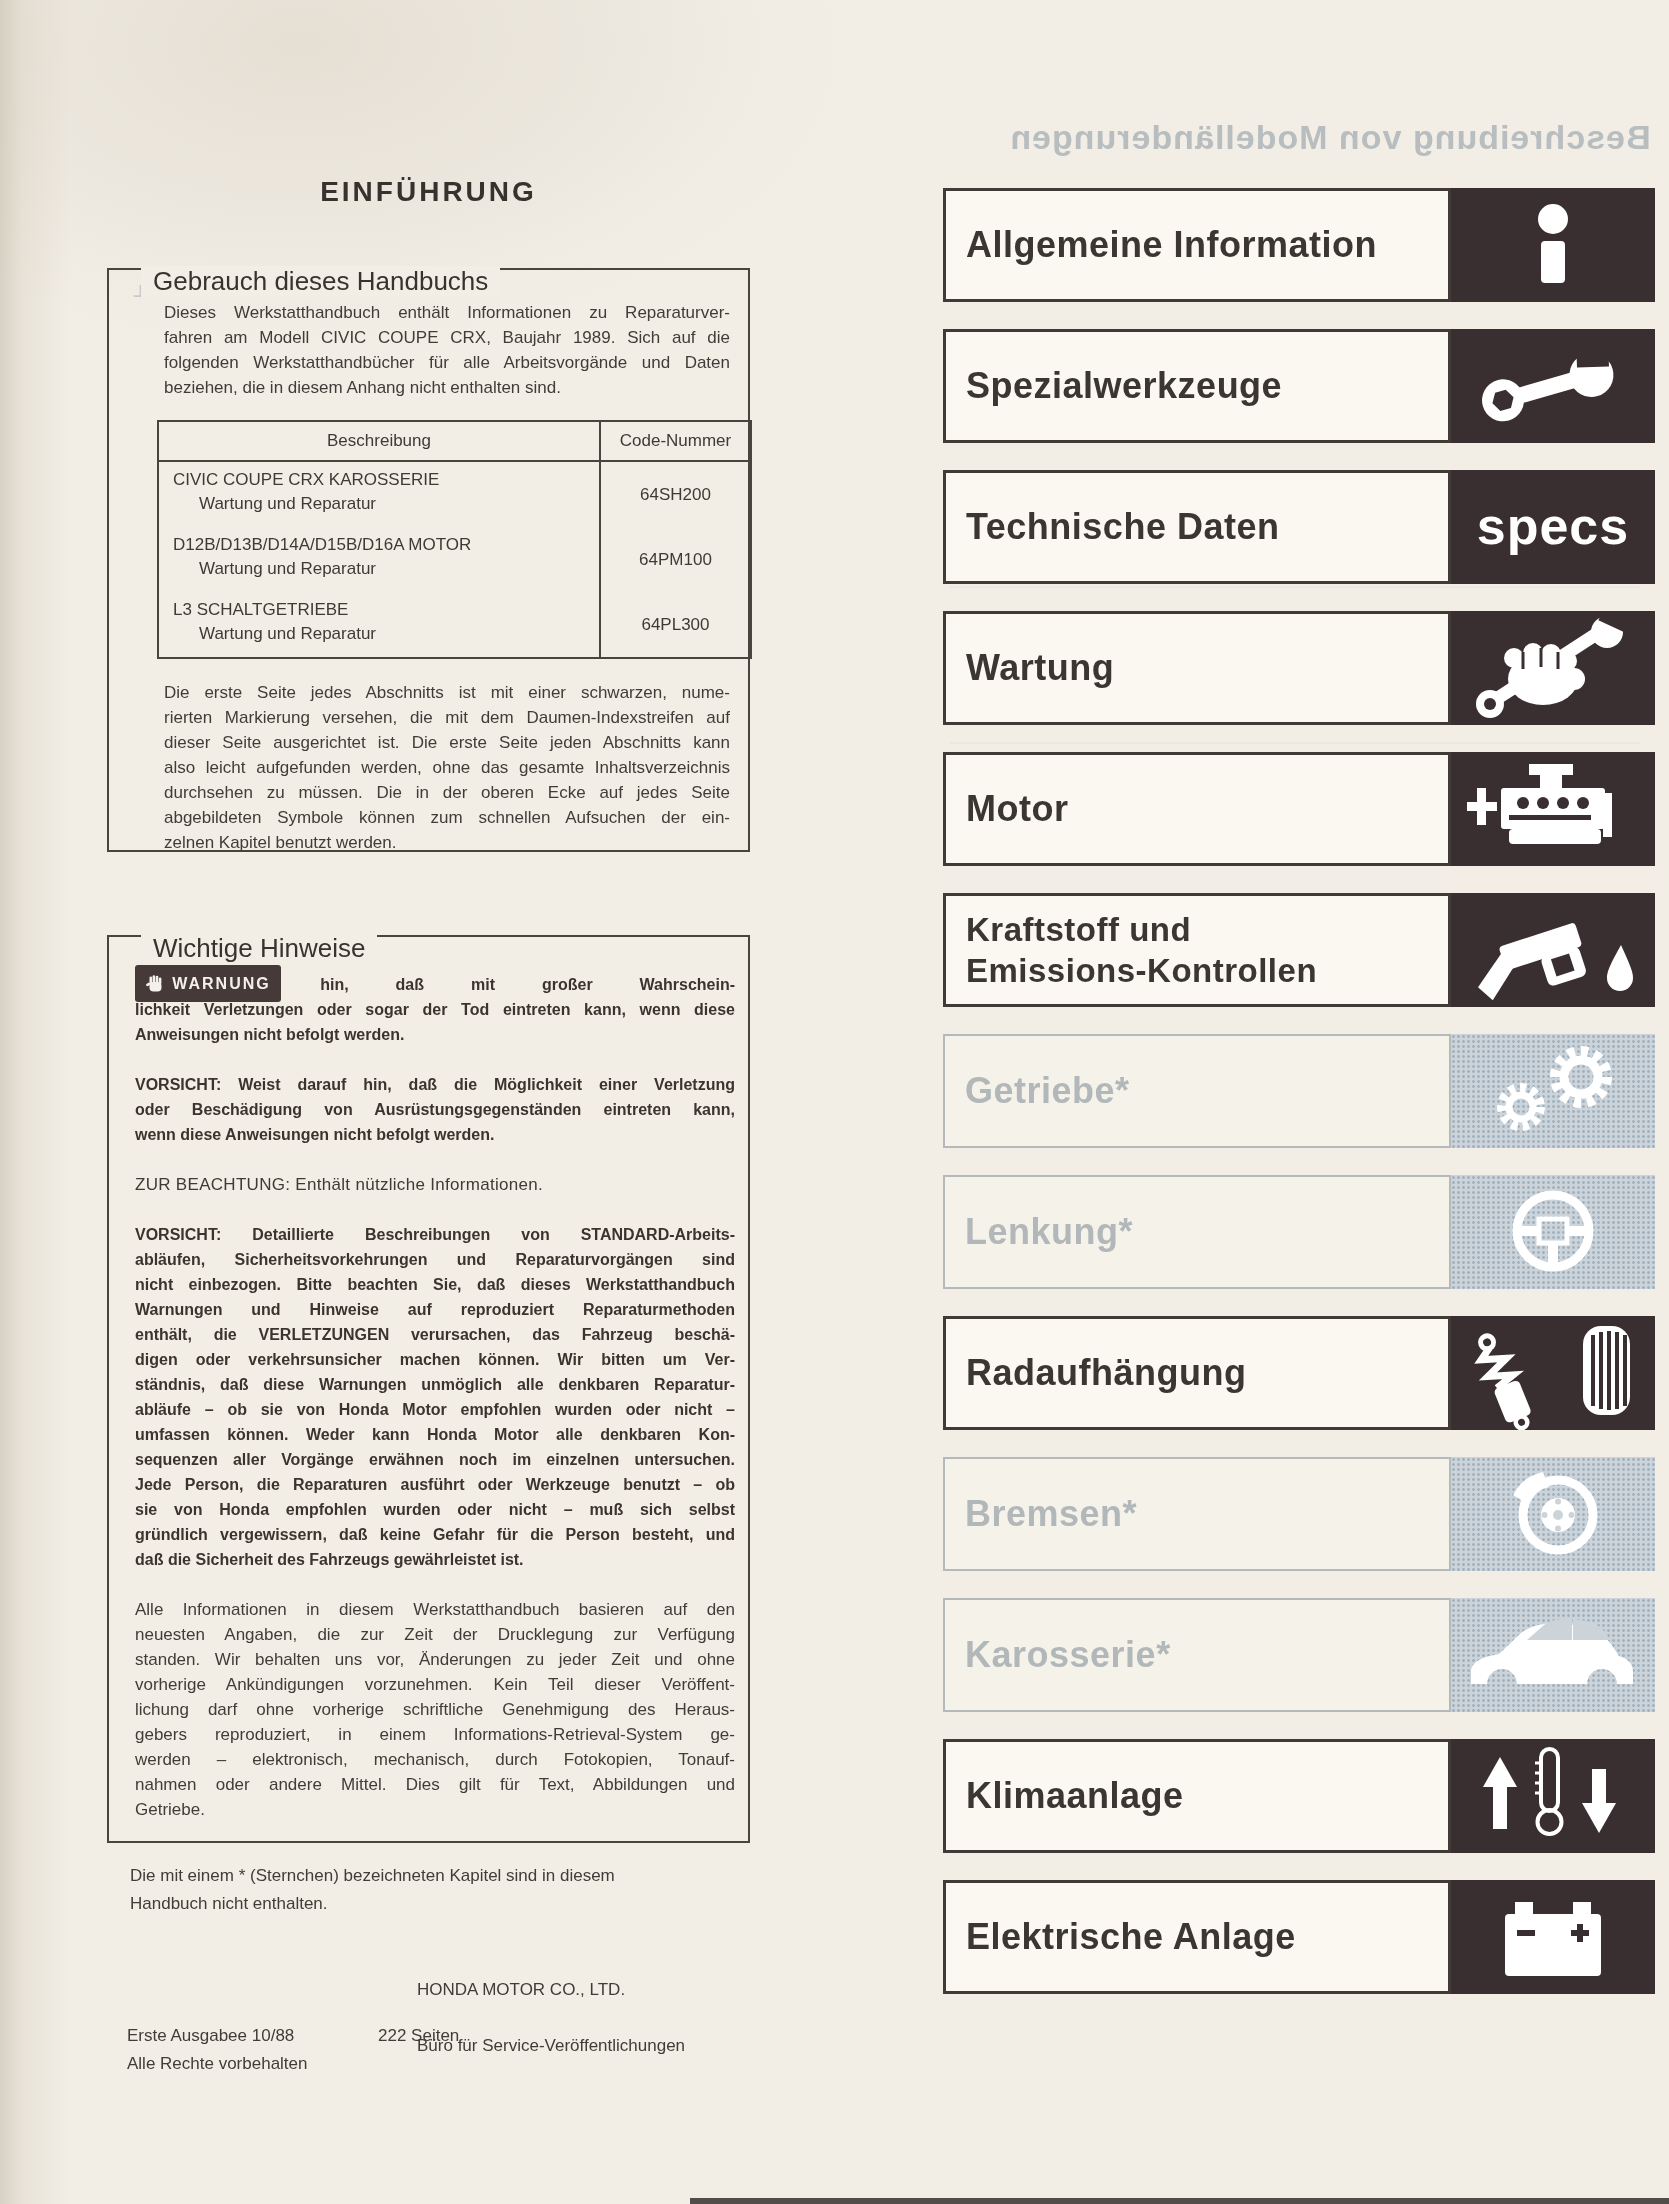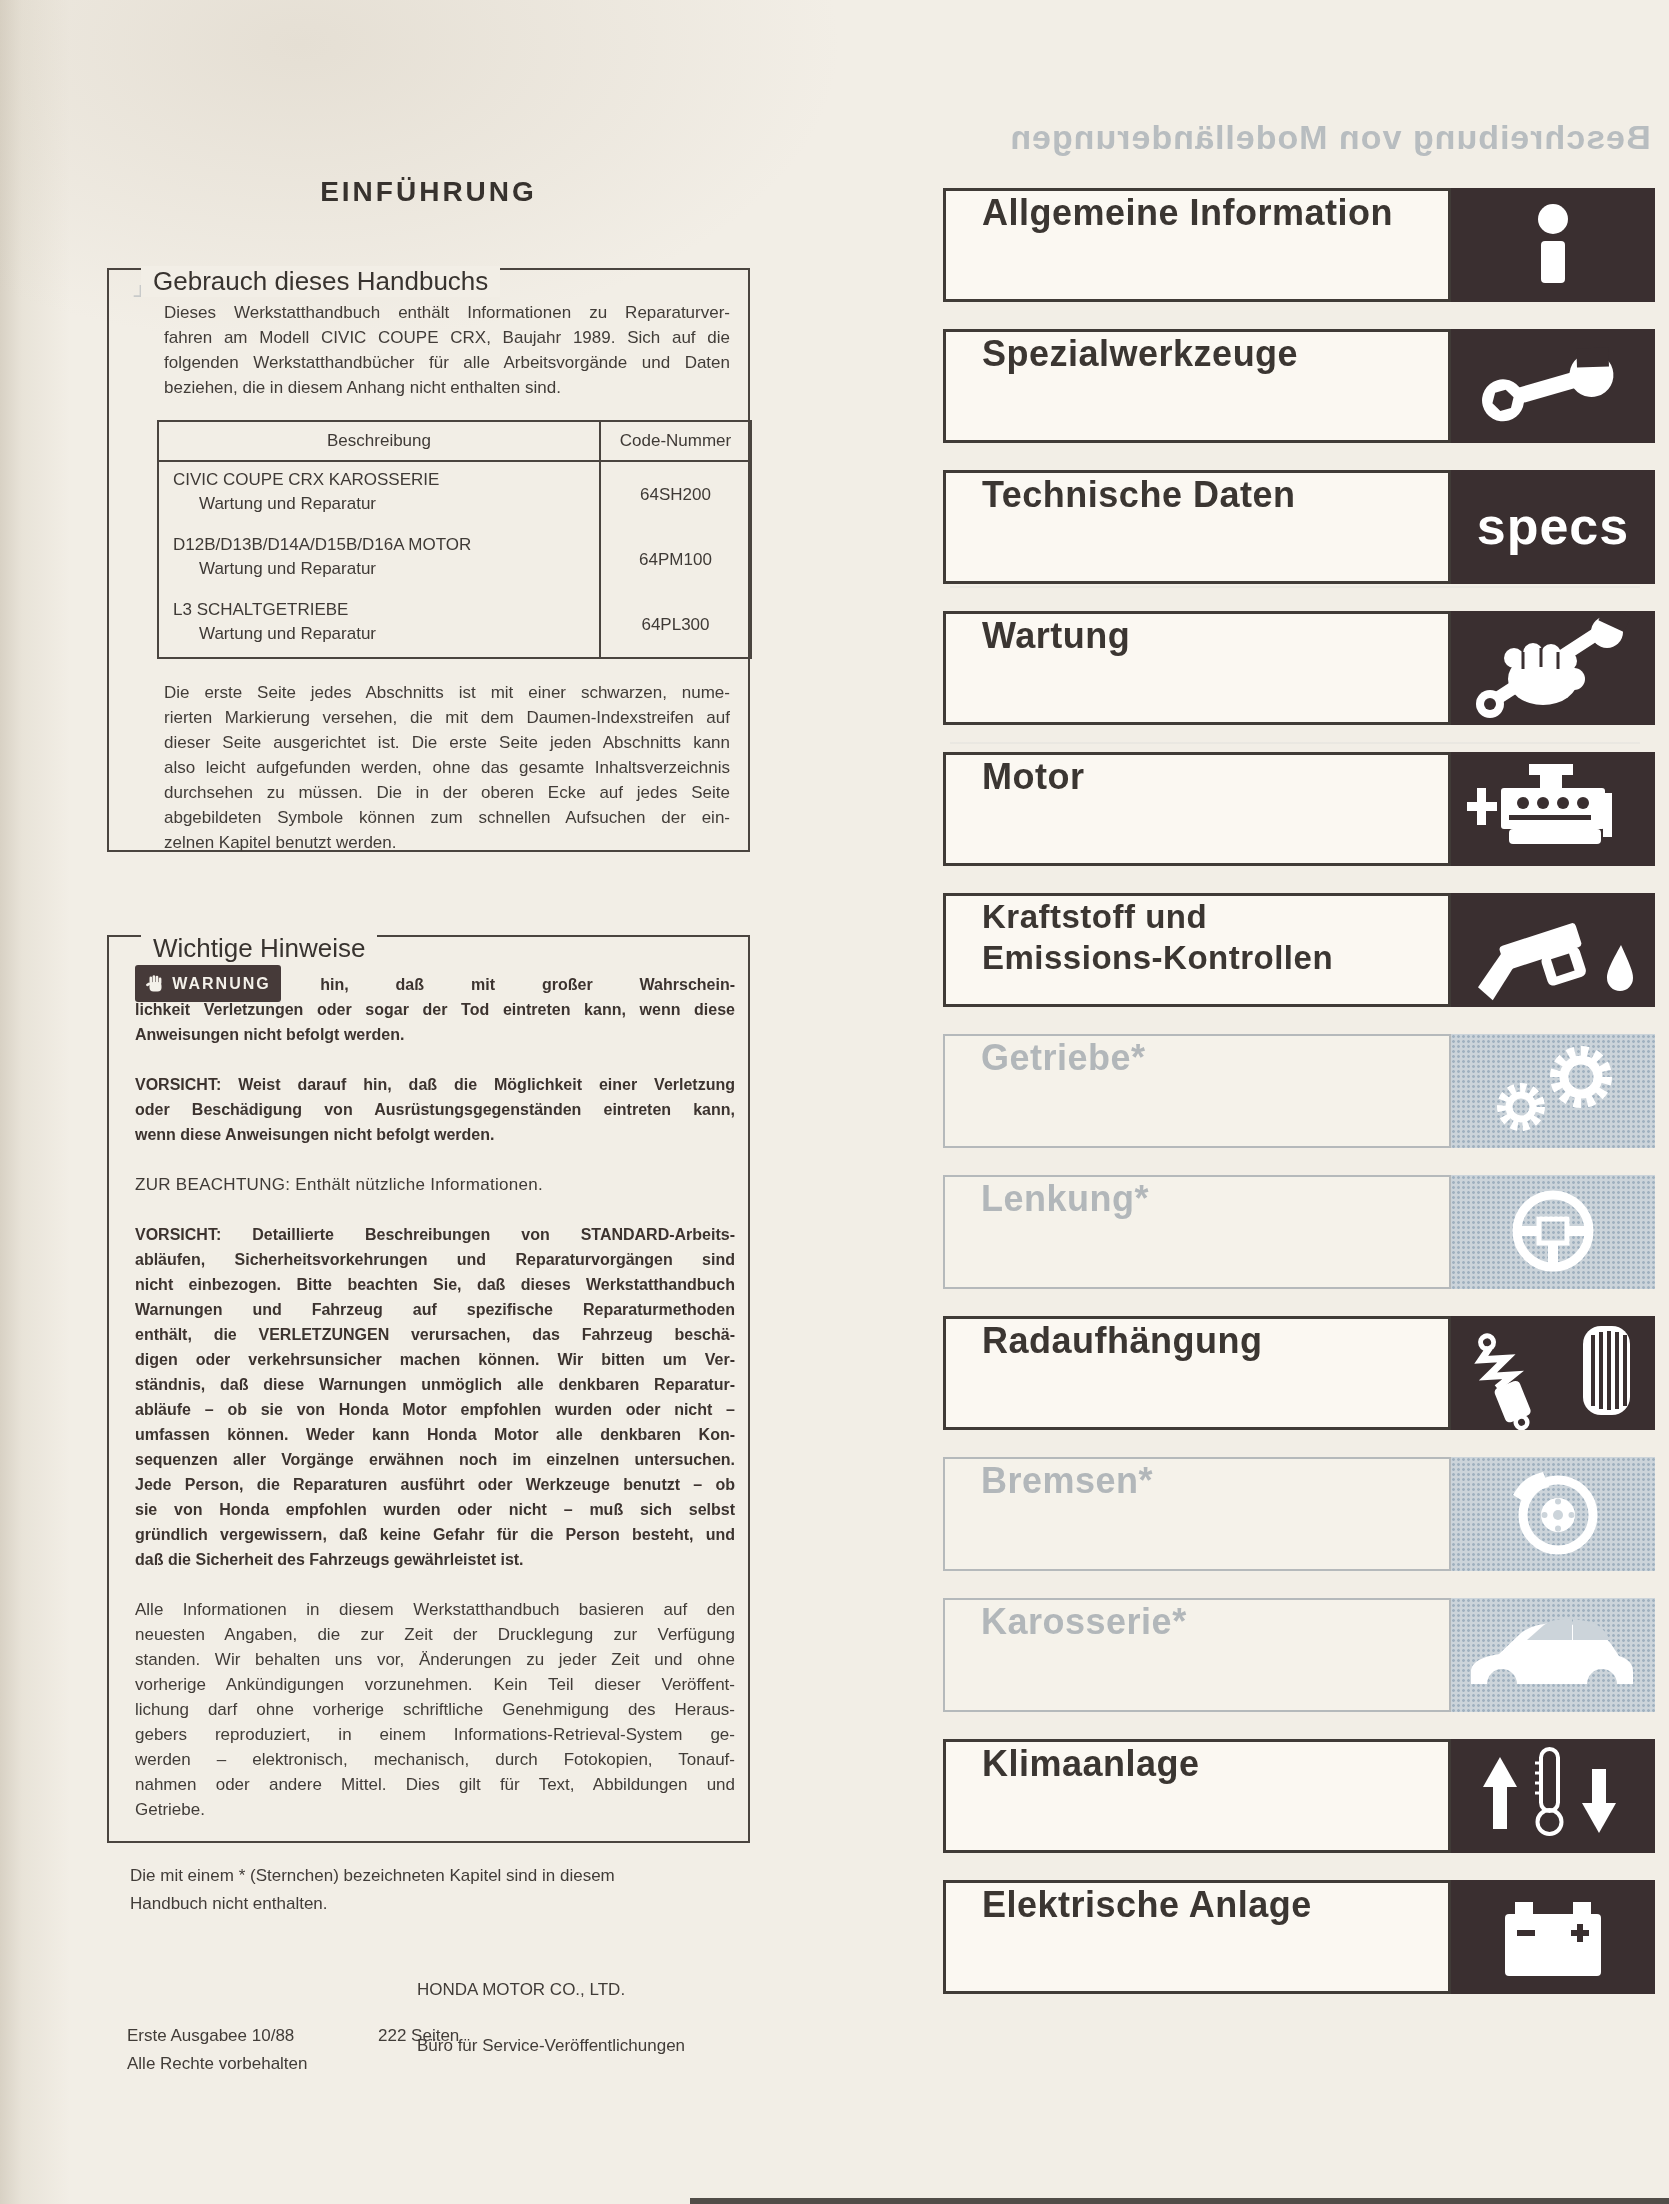--- a/index.html
+++ b/index.html
@@ -67,21 +67,21 @@
   .foot{position:absolute;font-size:17px;line-height:28px;color:#413c38;white-space:pre-line;}
   .f-ast{top:1862px;left:130px;}
   .f-co{top:1948px;left:417px;line-height:28px;}
   .f-ed{top:2022px;left:127px;}
   .f-pg{top:2022px;left:378px;}
   .f-ri{top:2050px;left:127px;}
 
   
   .tab{position:absolute;left:943px;width:712px;height:114px;display:flex;}
   .tab-label{width:508px;box-sizing:border-box;background:#fbf8f2;border:3px solid #403b37;
-    display:flex;padding-left:36px;font-size:36px;font-weight:bold;color:#3b3632;
+    display:flex;align-items:center;padding-left:20px;font-size:36px;font-weight:bold;color:#3b3632;
     letter-spacing:.5px;white-space:pre-line;line-height:44px;}
   .tab-icon{flex:1;background:#3a2f30;display:flex;align-items:flex-end;justify-content:center;}
   .tab-icon svg{width:100%;height:100%;}
   .tab.off .tab-label{border-color:#b5b9bb;color:#b2b7ba;background:#f5f2ea;border-width:2px;}
   .tab.off .tab-icon{
     background-color:#ccd4da;
     background-image:radial-gradient(rgba(125,148,170,.55) 1.3px, transparent 1.5px);
     background-size:5px 5px;}
   .star{font-weight:bold;}
 </style>
@@ -169,21 +169,21 @@
     <div class="para bold p2 p2-cshort">
         <div class="ln">VORSICHT:  Weist darauf hin, daß die Möglichkeit einer Verletzung</div>
         <div class="ln">oder Beschädigung von Ausrüstungsgegenständen eintreten kann,</div>
         <div class="ln">wenn diese Anweisungen nicht befolgt werden.</div>
       </div>
     <div class="p2 p2-note">ZUR BEACHTUNG:  Enthält nützliche Informationen.</div>
     <div class="para bold p2 p2-clong">
         <div class="ln">VORSICHT:  Detaillierte Beschreibungen von STANDARD-Arbeits-</div>
         <div class="ln">abläufen, Sicherheitsvorkehrungen und Reparaturvorgängen sind</div>
         <div class="ln">nicht einbezogen. Bitte beachten Sie, daß dieses Werkstatthandbuch</div>
-        <div class="ln">Warnungen und Fahrzeug auf spezifische Reparaturmethoden</div>
+        <div class="ln">Warnungen und Hinweise auf reproduziert Reparaturmethoden</div>
         <div class="ln">enthält, die VERLETZUNGEN verursachen, das Fahrzeug beschä-</div>
         <div class="ln">digen oder verkehrsunsicher machen können. Wir bitten um Ver-</div>
         <div class="ln">ständnis, daß diese Warnungen unmöglich alle denkbaren Reparatur-</div>
         <div class="ln">abläufe – ob sie von Honda Motor empfohlen wurden oder nicht –</div>
         <div class="ln">umfassen können. Weder kann Honda Motor alle denkbaren Kon-</div>
         <div class="ln">sequenzen aller Vorgänge erwähnen noch im einzelnen untersuchen.</div>
         <div class="ln">Jede Person, die Reparaturen ausführt oder Werkzeuge benutzt – ob</div>
         <div class="ln">sie von Honda empfohlen wurden oder nicht – muß sich selbst</div>
         <div class="ln">gründlich vergewissern, daß keine Gefahr für die Person besteht, und</div>
         <div class="ln">daß die Sicherheit des Fahrzeugs gewährleistet ist.</div>

